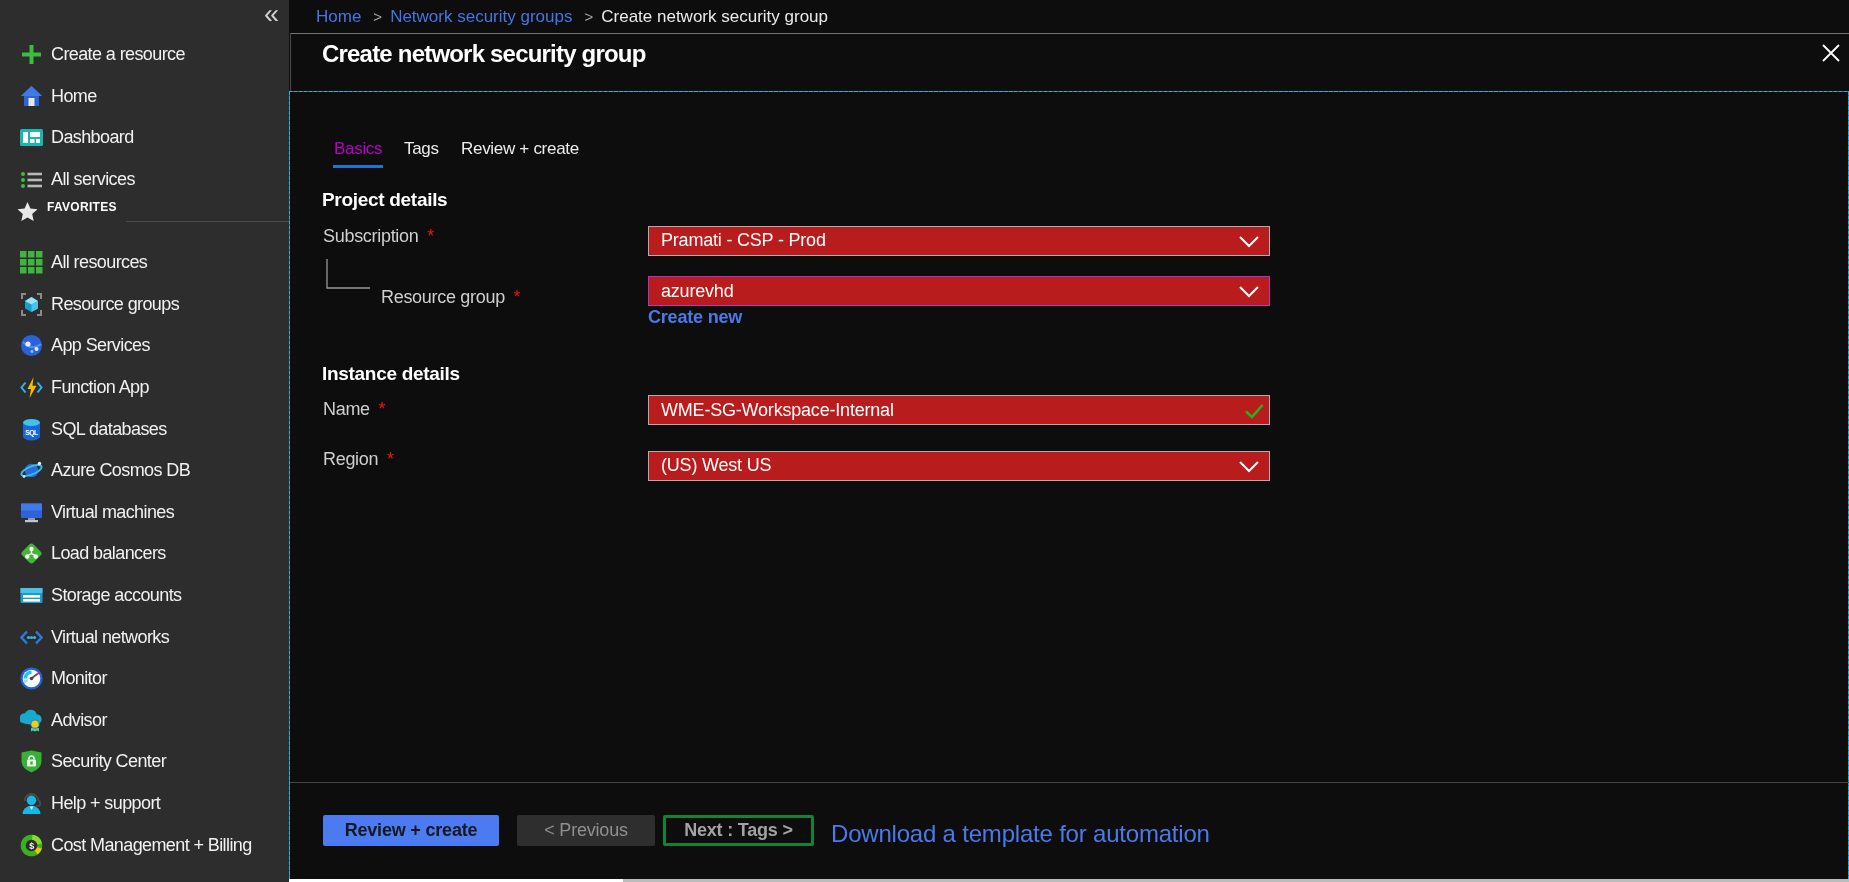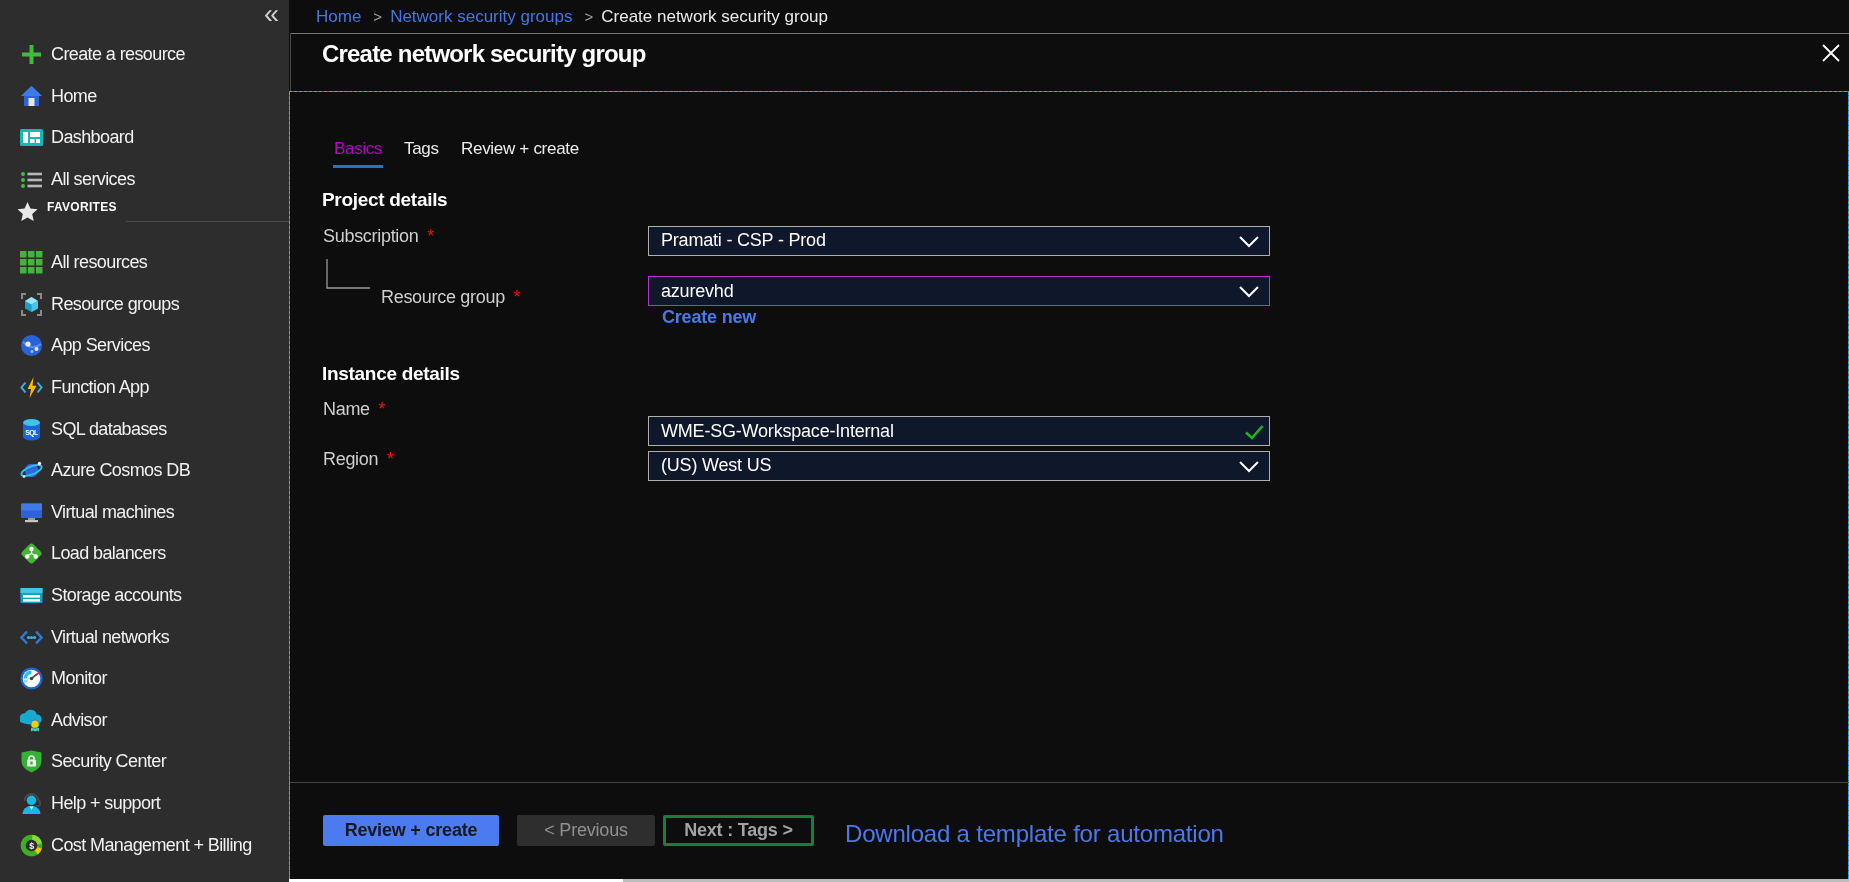--- a/index.html
+++ b/index.html
@@ -44,26 +44,26 @@
   .tab { position:absolute; top:48px; font-size:17px; letter-spacing:-0.3px; color:#ececec; }
   #tab-basics { left:45px; color:#b900c8; }
   #tab-underline { position:absolute; left:44px; top:74px; width:50px; height:3px; background:#1b76d3; }
 
   .h2 { position:absolute; left:33px; font-size:19px; font-weight:bold;
     letter-spacing:-0.3px; color:#fff; }
   .lbl { position:absolute; font-size:18px; letter-spacing:-0.3px; color:#cfcfcf; }
   .lbl b { color:#ec1616; font-weight:normal; padding-left:4px; }
 
   .field { position:absolute; left:359px; width:622px; height:30px;
-    border:1px solid #aeaeae; background:#0f172a; color:#fff; font-size:18px;
+    border:1px solid #aeaeae; background:#b91c1c; color:#fff; font-size:18px;
     letter-spacing:-0.2px; display:flex; align-items:center; padding:0 12px; }
   .chev { position:absolute; right:9px; top:8px; }
 
   a.blue { color:#4b79ea; text-decoration:none; font-weight:bold; font-size:18px;
-    letter-spacing:-0.2px;margin-left:14px; }
+    letter-spacing:-0.2px; }
 
   
   #footsep { position:absolute; left:1px; right:0; top:691px; height:1px; background:#454545; }
   .btn { position:absolute; top:724px; height:31px; border-radius:2px; font-size:18px;
     display:flex; align-items:center; justify-content:center; letter-spacing:-0.2px; }
   #b1 { left:34px; width:176px; background:#4c7af0; color:#16191f; font-weight:bold; }
   #b2 { left:228px; width:138px; background:#2e2e2e; color:#909090; }
   #b3 { left:374px; width:151px; background:#0d0d0d; border:3px solid #15803d;
     color:#a3a3a3; font-weight:bold; }
   #dl { position:absolute; left:542px; top:729px; font-size:24px; }
@@ -296,21 +296,21 @@
     <div class="field" style="top:185px; border-color:#b632c6;" id="f-rg">azurevhd
       <svg class="chev" width="22" height="13" viewBox="0 0 22 13">
           <path d="M2 2 L11 11 L20 2" stroke="#fff" stroke-width="2" fill="none"></path>
         </svg>
     </div>
     <a class="blue abs" style="left:359px; top:216px;">Create new</a>
 
     <div class="h2" style="top:272px;">Instance details</div>
 
     <div class="lbl" style="left:34px; top:308px;">Name <b>*</b></div>
-    <div class="field" style="top:325px;text-align:right;" id="f-name">WME-SG-Workspace-Internal
+    <div class="field" style="top:304px;text-align:right;" id="f-name">WME-SG-Workspace-Internal
       <svg class="chev" width="20" height="16" viewBox="0 0 20 16" style="top:7px;right:5px;">
           <path d="M2 8.5 L8 14 L18.5 2" stroke="#21b421" stroke-width="2.6" fill="none"></path>
         </svg>
     </div>
 
     <div class="lbl" style="left:34px; top:358px;">Region <b>*</b></div>
     <div class="field" style="top:359.5px;" id="f-region">(US) West US
       <svg class="chev" width="22" height="13" viewBox="0 0 22 13">
           <path d="M2 2 L11 11 L20 2" stroke="#fff" stroke-width="2" fill="none"></path>
         </svg>

